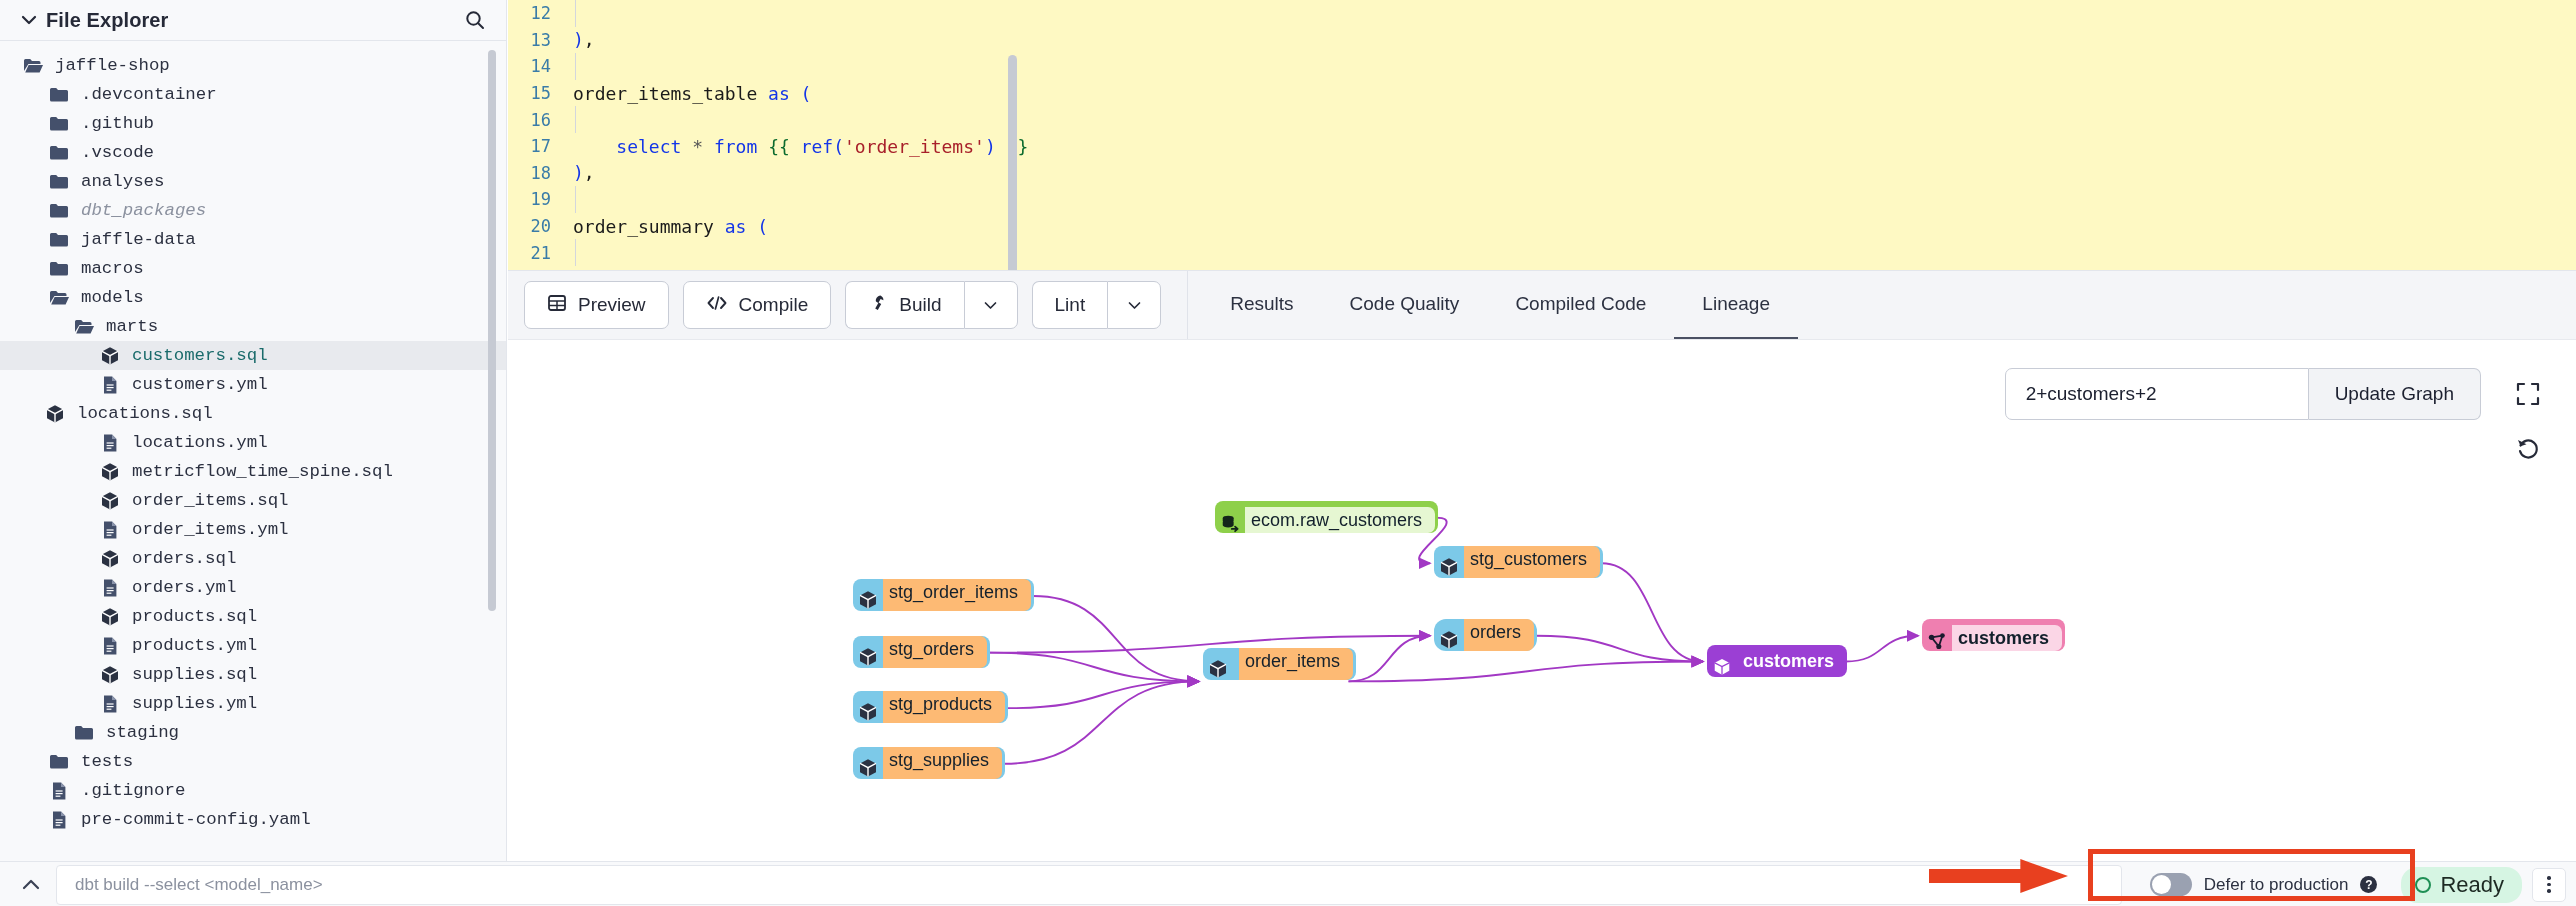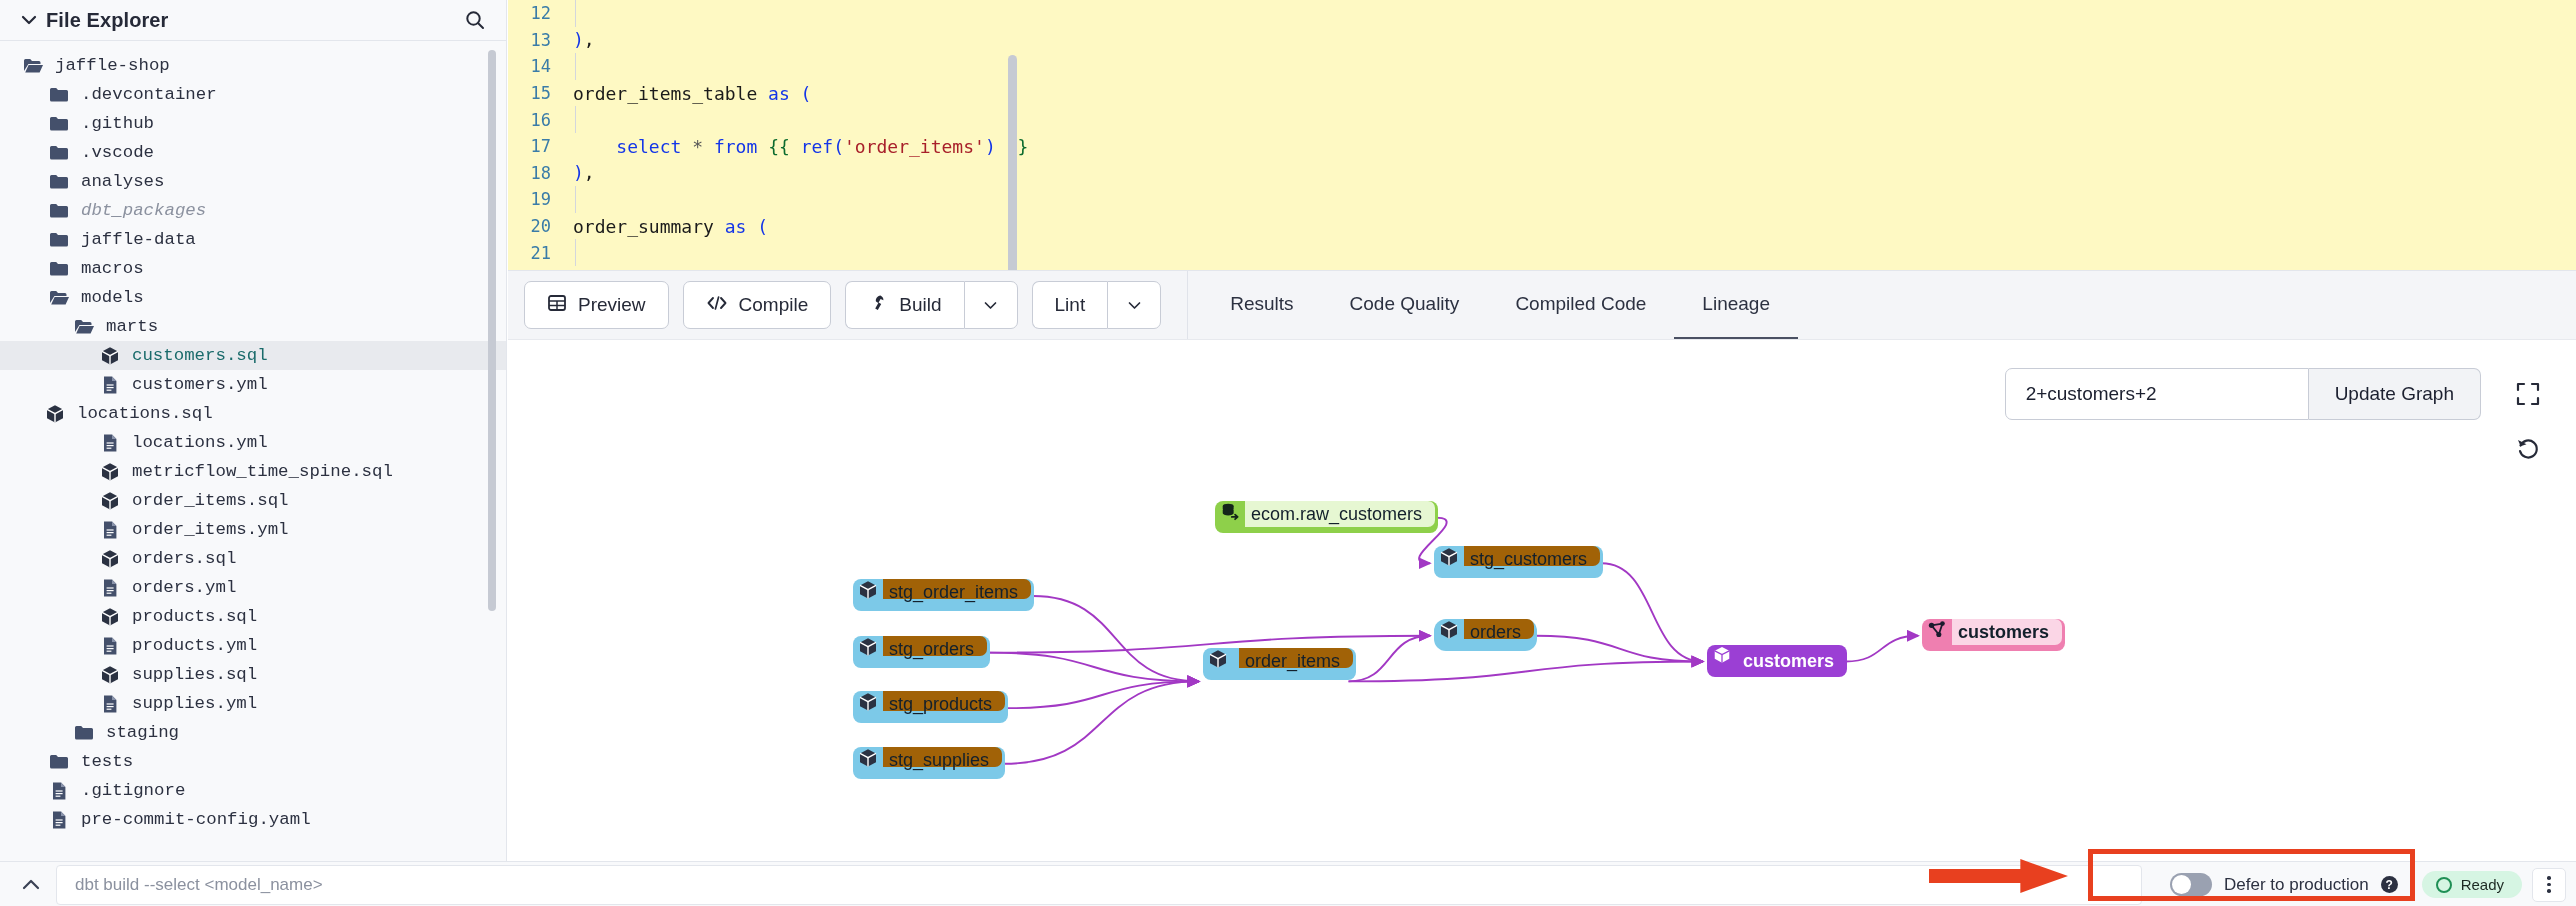--- a/index.html
+++ b/index.html
@@ -71,21 +71,21 @@
   #defer-label { font-size: 17px; color: #2c3141; white-space: nowrap; }
   .help-dot {
     width: 17px; height: 17px; border-radius: 50%; background: #2c3141; color: #fff;
     font-size: 12px; font-weight: 700; display:flex; align-items:center; justify-content:center; flex:none;
   }
   #ready-badge {
     display: flex; align-items: center; gap: 9px;
     background: #d6f5e3; border-radius: 16px; padding: 5px 18px 5px 14px;
   }
   #ready-badge .ring { width: 16px; height: 16px; border-radius: 50%; border: 2px solid #1f8f55; flex:none;}
-  #ready-badge .txt { font-size: 15px; color: #1d2a23; }
+  #ready-badge .txt { font-size: 22px; color: #1d2a23; }
   #kebab {
     width: 34px; height: 34px; border: 1px solid #e3e6ec; border-radius: 5px; background: #fff;
     display: flex; flex-direction: column; align-items: center; justify-content: center; gap: 3px;
   }
   #kebab i { width: 3.5px; height: 3.5px; border-radius: 50%; background: #2c3141; display:block;}
 
   
   #hl-box {
     position: absolute; left: 2088px; top: 849px; width: 327px; height: 52px;
     border: 5px solid #e8401f; pointer-events: none;
@@ -149,28 +149,28 @@
   #update-graph {
     height: 52px; background: #f2f3f6; border: 1px solid #c8ccd6; border-left: none;
     border-radius: 0 7px 7px 0; display: flex; align-items: center; padding: 0 26px;
     font-size: 19px; color: #1c2030; cursor: pointer;
   }
   .gicon { position: absolute; right: 28px; width: 40px; height: 40px; display:flex;align-items:center;justify-content:center; cursor:pointer;}
   #fullscreen-icon { top: 34px; }
   #reset-icon { top: 89px; }
 
   .node {
-    position: absolute; display: flex; align-items: flex-start; height: 32px;
+    position: absolute; display: flex; align-items: flex-end; height: 32px;
     border-radius: 8px; white-space: nowrap; cursor: pointer;
   }
   .node .nic { width: 30px; display: flex; align-items: center; justify-content: center; flex: none; }
   .node .nlbl { font-size: 18px; padding: 0 13px 0 6px; line-height: 32px; }
 
   .n-model { background: #7cc9e8; }
-  .n-model .nlbl { background: #a16207; color: #13202c; border-radius: 0 7px 7px 0; height: 20px; line-height: 26px; margin-right: 3px; }
+  .n-model .nlbl { background: #fdba74; color: #13202c; border-radius: 0 7px 7px 0; height: 32px; line-height: 26px; margin-right: 3px; }
   .n-source { background: #8ed04a; }
   .n-source .nlbl { background: #e6f7d2; color: #13202c; border-radius: 0 7px 7px 0; height: 26px; line-height: 26px; margin-right: 3px; }
   .n-focus { background: #9b3fd4; }
   .n-focus .nlbl { color: #ffffff; font-weight: 700; }
   .n-test { background: #ef7fb0; }
   .n-test .nlbl { background: #fbd6e6; color: #13202c; border-radius: 0 7px 7px 0; height: 26px; line-height: 26px; margin-right: 3px; font-weight: 700;}
 
   #edges { position: absolute; left: 0; top: 0; width: 2068px; height: 522px; pointer-events: none; }
 </style>
 </head>

